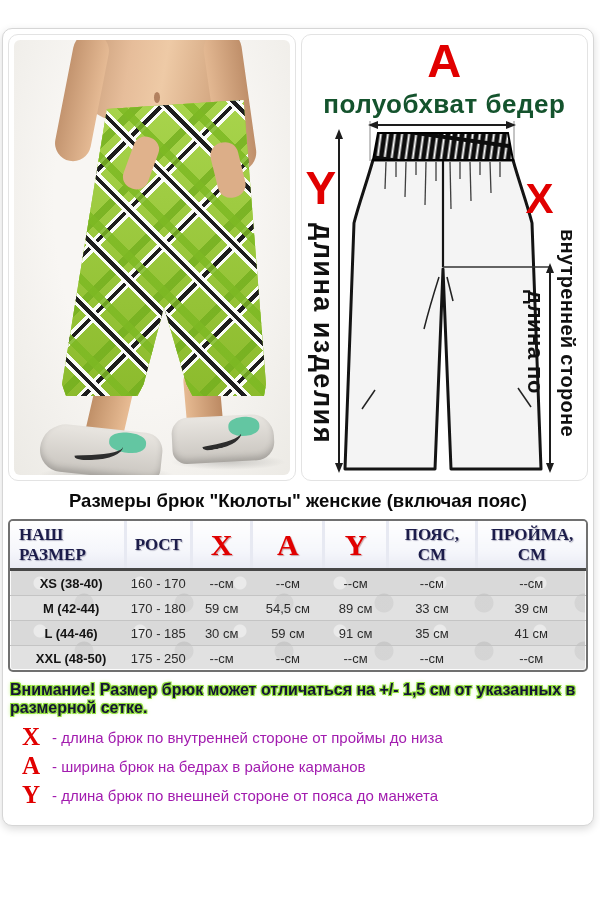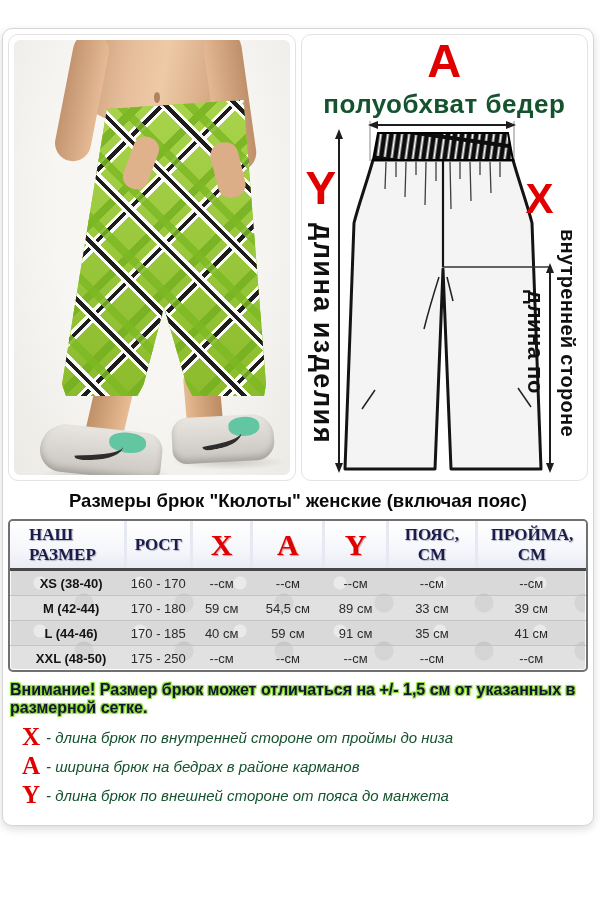--- a/index.html
+++ b/index.html
@@ -80,38 +80,38 @@
         background-color:#d9d9d9;
         background-image:
           radial-gradient(circle at 30px 14px,rgba(255,255,255,.45) 0 6px,rgba(255,255,255,0) 7px),
           radial-gradient(circle at 74px 34px,rgba(150,150,150,.25) 0 9px,rgba(150,150,150,0) 10px);
         background-size:100px 48px;}
   table{width:100%;border-collapse:collapse;table-layout:fixed;}
   thead th{height:45px;font-family:"Liberation Serif",serif;font-weight:bold;
         font-size:17px;color:#1c1c4a;text-shadow:1px 1px 1px rgba(50,50,90,.35);
         background:linear-gradient(180deg,#ffffff 0%,#f5f6fb 65%,#e9ebf4 100%);
         border-left:3px solid #e7e9f2;border-bottom:3px solid #474747;text-align:center;}
-  thead th:first-child{border-left:none;text-align:left;padding-left:19px;}
+  thead th:first-child{border-left:none;text-align:left;padding-left:9px;}
   thead th.th-red{font-size:30px;color:#e10000;text-shadow:1px 1px 1px rgba(120,0,0,.35);}
   tbody td{height:24px;font-size:13px;color:#2b2b2b;text-align:center;
         border-top:1px solid #c4c4c4;padding:0 2px;}
   tbody tr:first-child td{border-top:none;}
   tbody tr:nth-child(even){background:rgba(255,255,255,.22);}
   tbody td.td-size{text-align:center;padding-left:9px;font-weight:bold;color:#141414;}
 
   
   .warning{margin:9px 2px 0;max-width:586px;font-size:16px;font-weight:bold;
         line-height:17.5px;color:#141434;
         text-shadow:-1px -1px 0 #8fdd3a,1px -1px 0 #8fdd3a,-1px 1px 0 #8fdd3a,
                     1px 1px 0 #8fdd3a,0 0 4px #aef060;}
   .legend{margin:10px 0 0 8px;}
   .legend-row{display:flex;align-items:center;height:22px;margin-bottom:7px;}
   .legend-letter{width:30px;text-align:center;font-family:"Liberation Serif",serif;
         font-weight:bold;font-size:25px;color:#e10000;line-height:20px;}
-  .legend-text{font-size:15px;color:#14532d;font-style:italic;}
+  .legend-text{margin-left:6px;font-size:15px;color:#a21caf;}
 </style>
 </head>
 <body>
 
 <div class="page">
 
   <div class="media-row">
 
     <figure class="card" style="margin:0">
       <div class="photo-scene">
@@ -235,21 +235,21 @@
           <td>170 - 180</td>
           <td>59 см</td>
           <td>54,5 см</td>
           <td>89 см</td>
           <td>33 см</td>
           <td>39 см</td>
         </tr>
         <tr>
           <td class="td-size">L (44-46)</td>
           <td>170 - 185</td>
-          <td>40 см</td>
+          <td>30 см</td>
           <td>59 см</td>
           <td>91 см</td>
           <td>35 см</td>
           <td>41 см</td>
         </tr>
         <tr>
           <td class="td-size">XXL (48-50)</td>
           <td>175 - 250</td>
           <td>--см</td>
           <td>--см</td>

